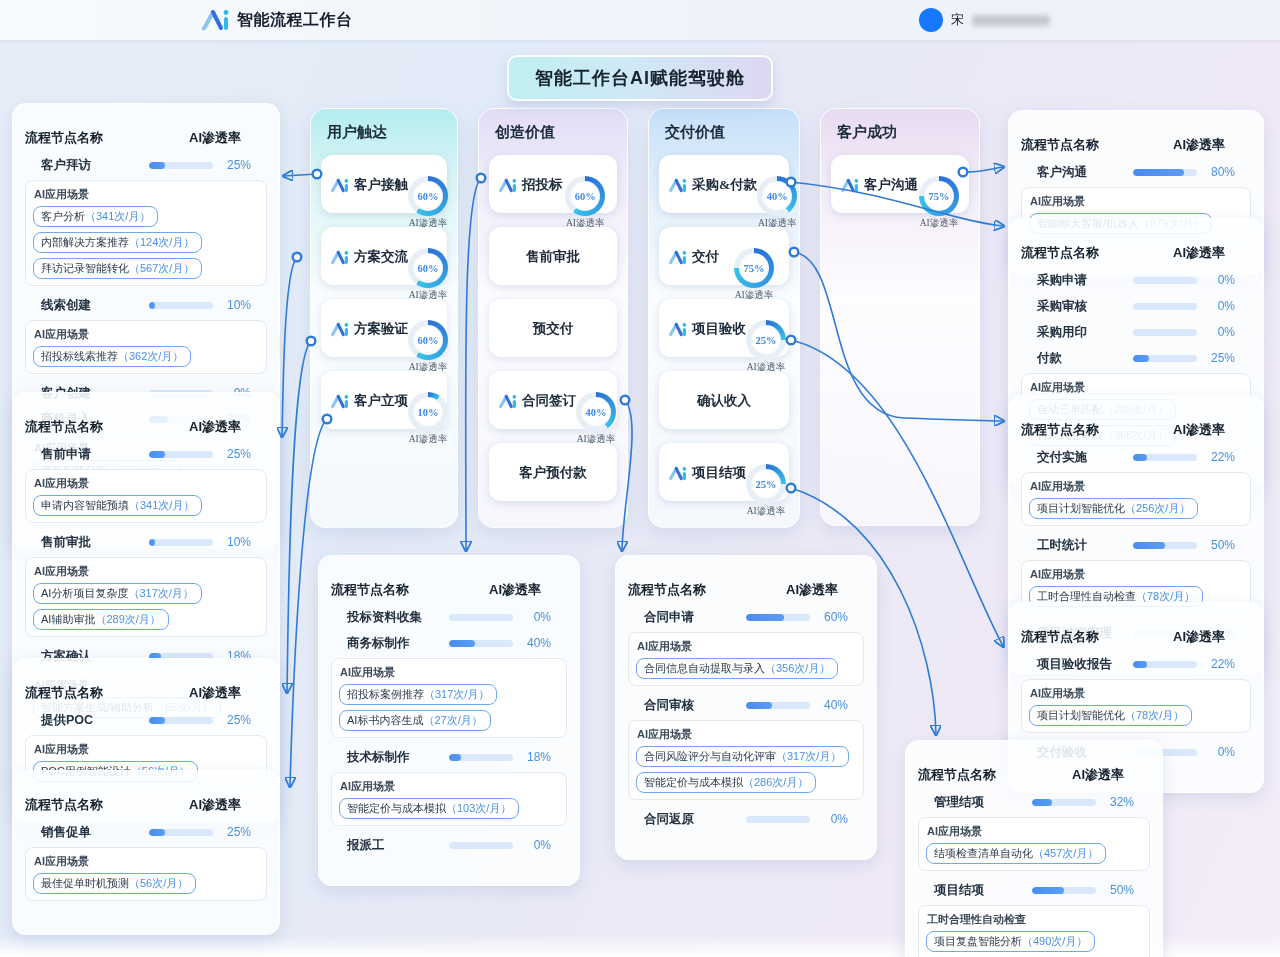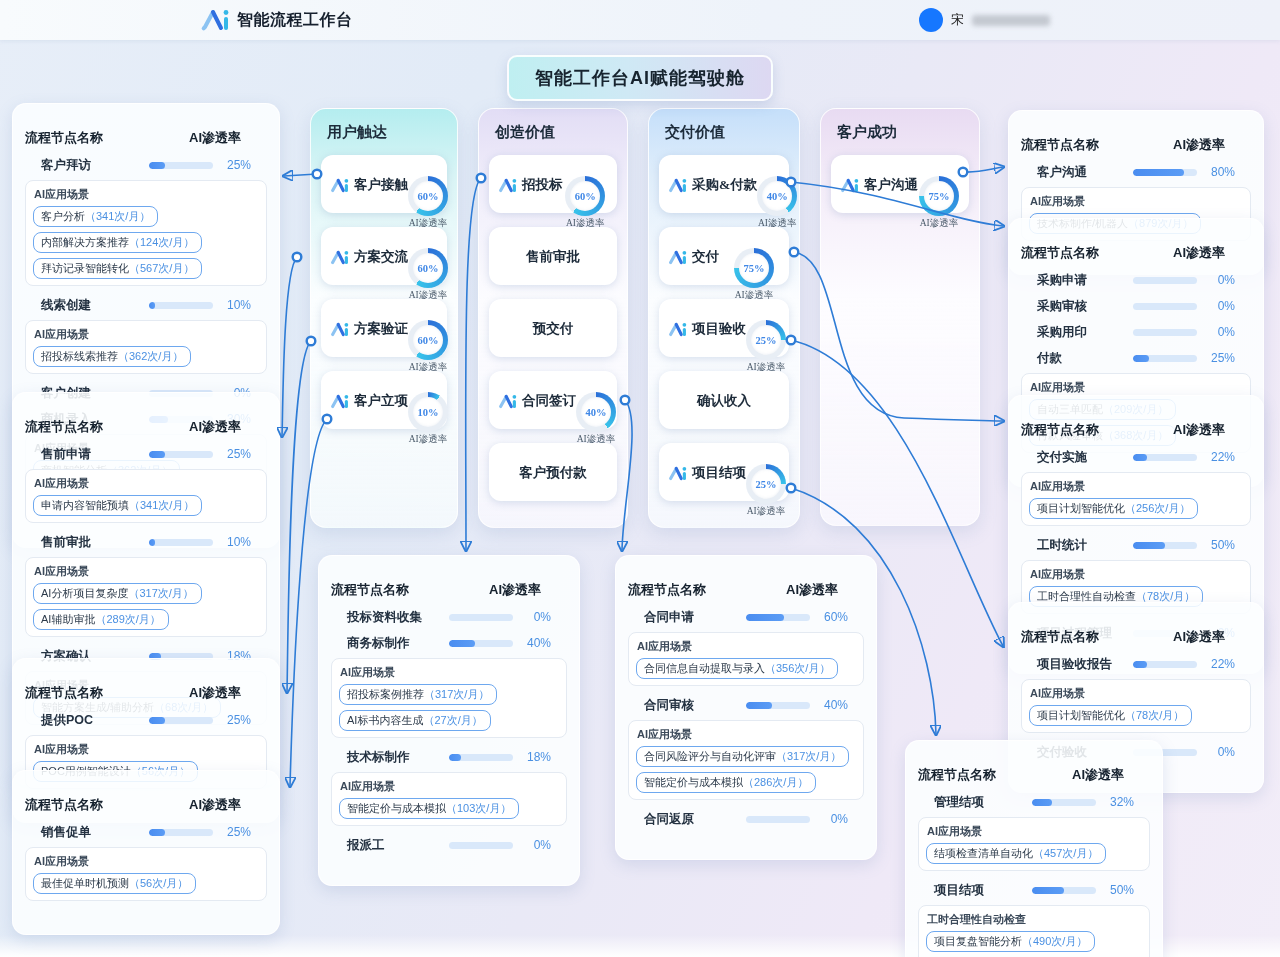--- a/index.html
+++ b/index.html
@@ -517,21 +517,21 @@
         <span class="node-name">客户沟通</span>
         <div class="bar">
           <div class="bar-fill" style="width: 80%;"></div>
         </div>
         <span class="node-pct">80%</span>
       </div>
       <div class="scenario-box">
         <div class="scenario-label">AI应用场景</div>
         <div class="tags">
           <span class="tag">
-            <span class="tag-label">技术标制作/机器人</span>
+            <span class="tag-label">智能聊天客服/机器人</span>
             <span class="tag-count">（879次/月）</span>
           </span>
         </div>
       </div>
     </section>
   <section class="panel" style="left:1008px; top:218px; width:256px;">
       <div class="panel-head">
         <span class="h-node">流程节点名称</span>
         <span class="h-rate">AI渗透率</span>
       </div>

